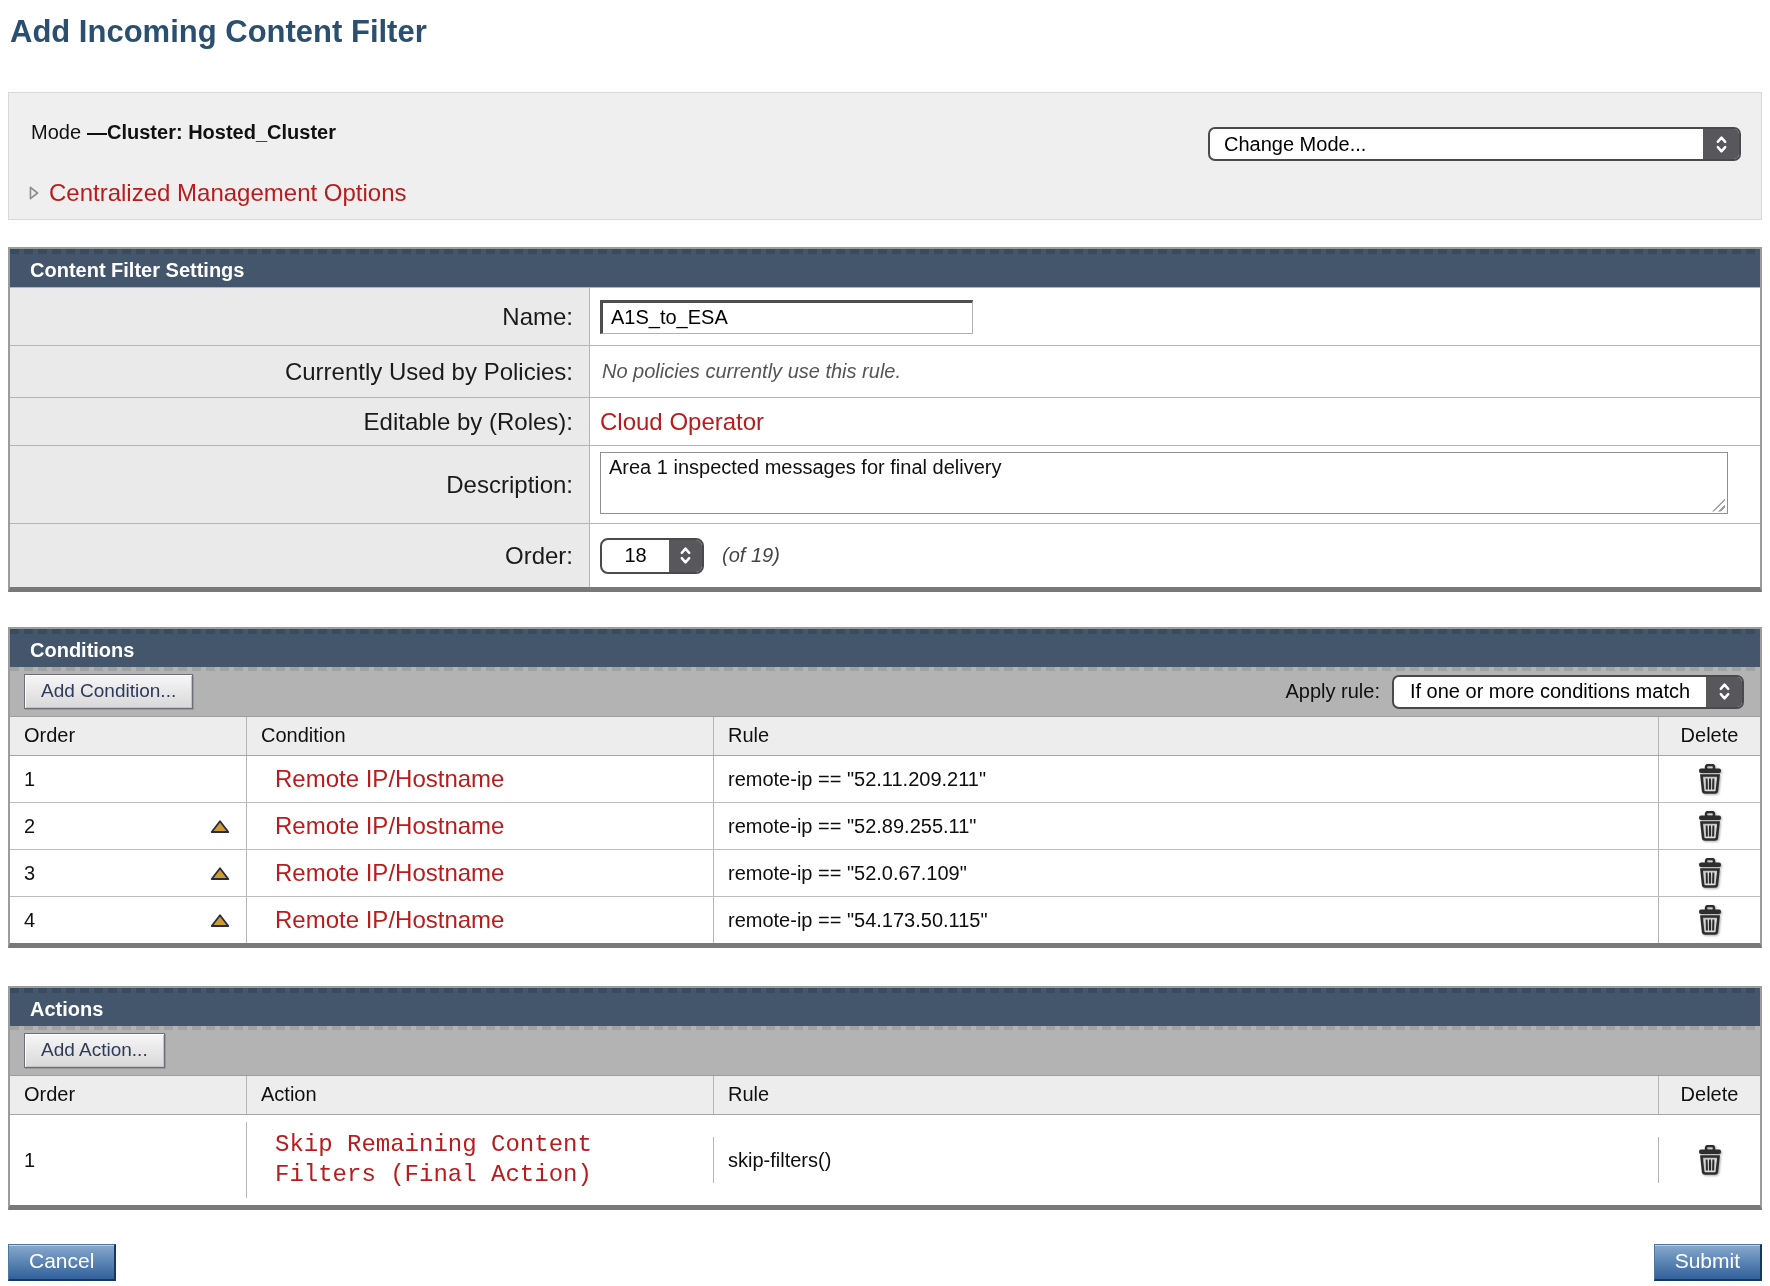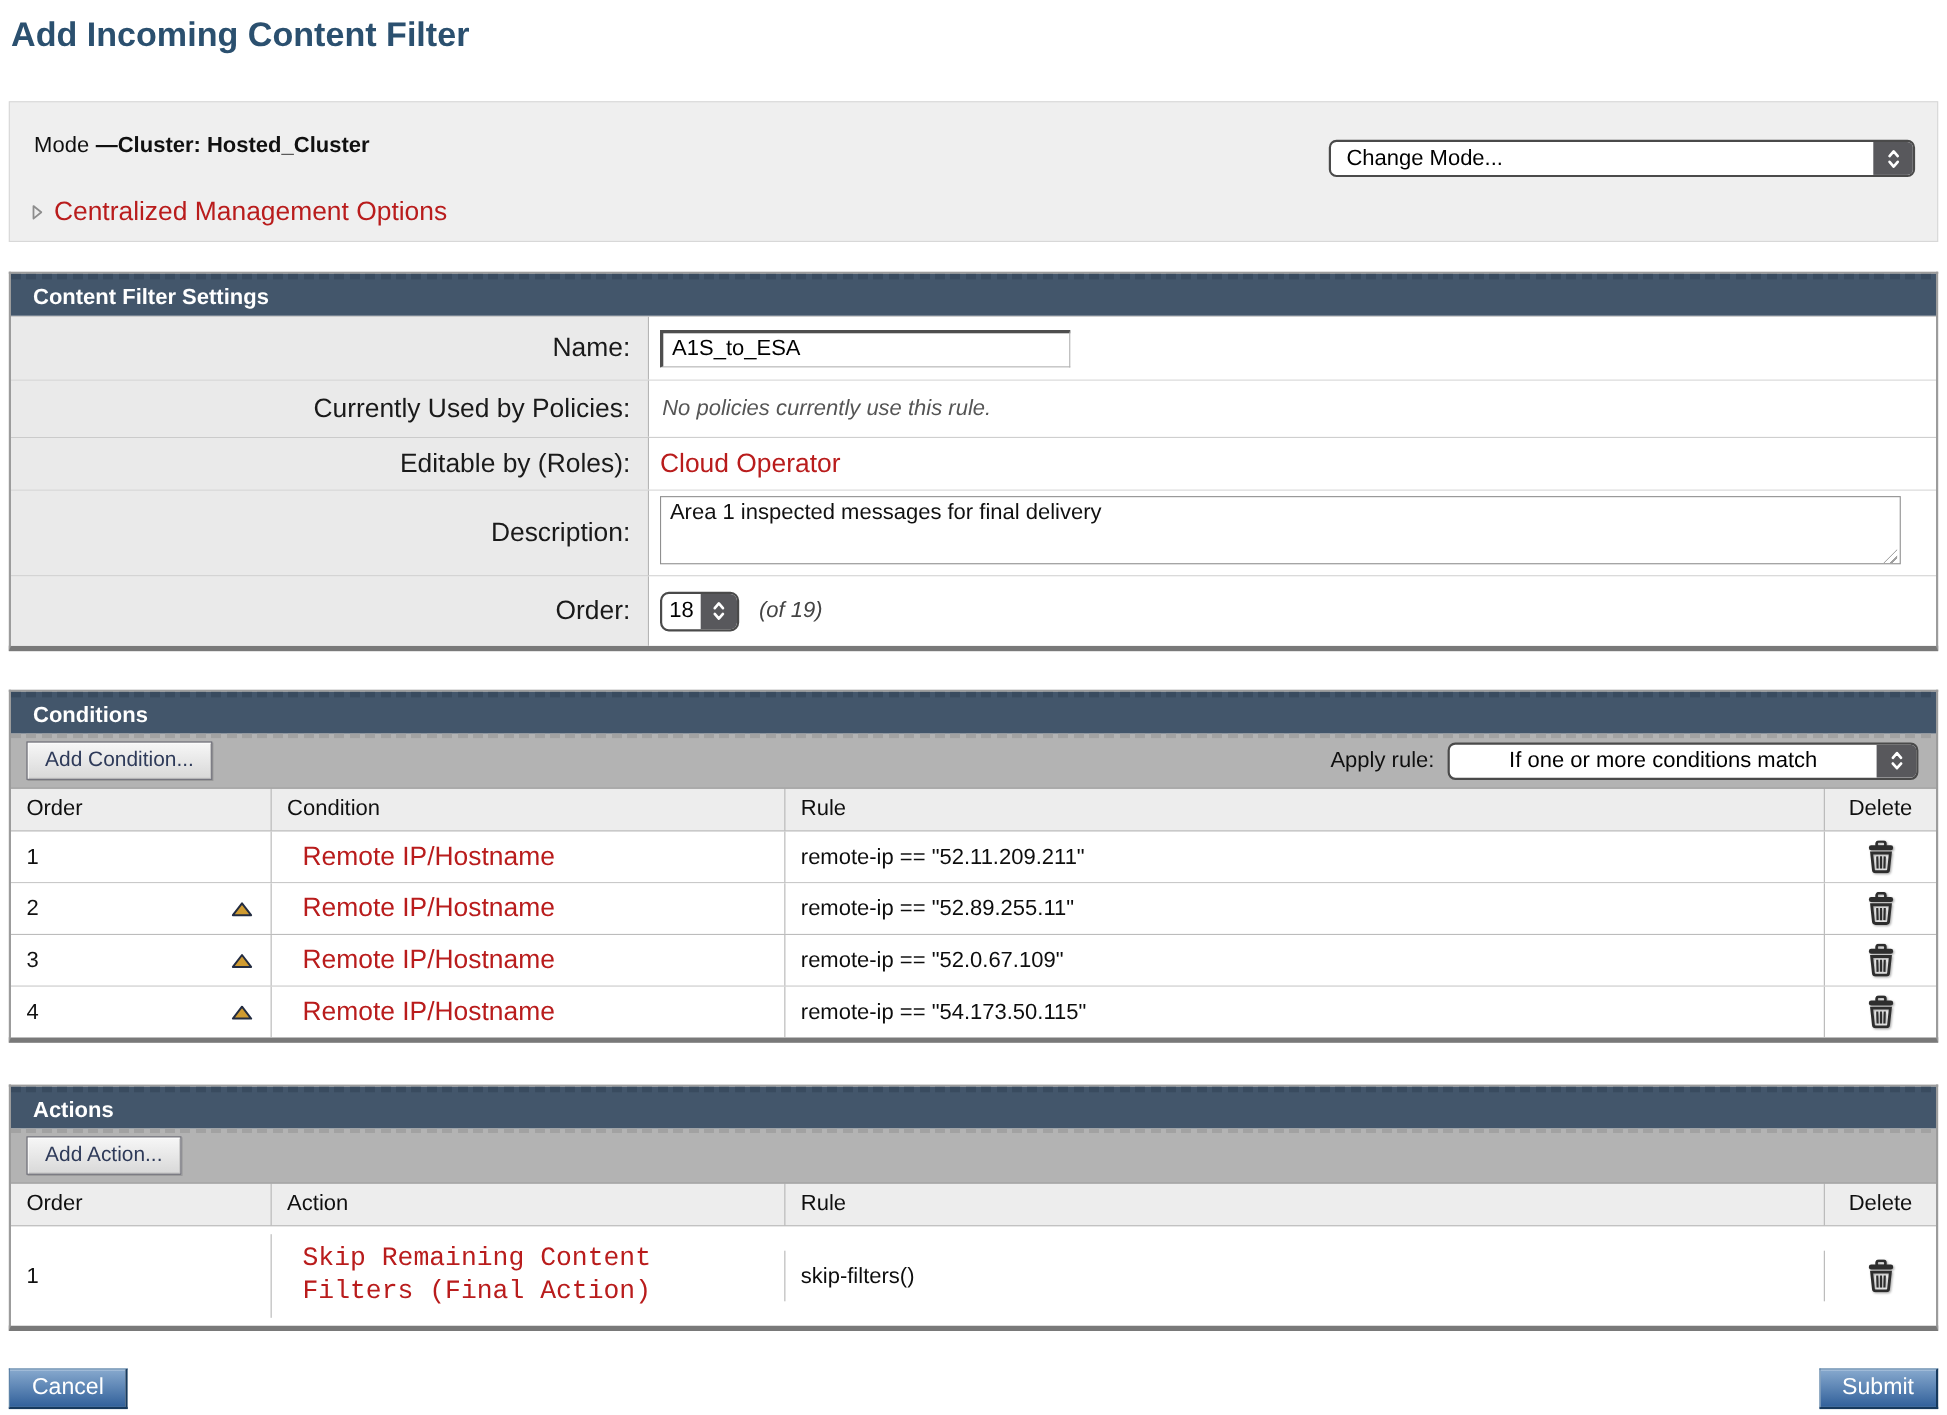--- a/index.html
+++ b/index.html
@@ -51,37 +51,37 @@
 
   .name-input { width:373px; height:34px; font-family:inherit; font-size:20px; padding:2px 8px;
     background:#fff; border:1px solid #b2b2b2; border-top:3px solid #4e4e4e; border-left:3px solid #4e4e4e; }
   .italic-muted { font-style:italic; color:#555; font-size:20px; padding-left:2px; }
   .desc-wrap { position:relative; display:inline-block; }
   .desc-textarea { width:1128px; height:62px; font-family:inherit; font-size:20px; padding:3px 8px;
     border:1px solid #8f8f8f; resize:none; overflow:hidden; color:#101010; }
   .resize-handle { position:absolute; right:3px; bottom:6px; width:13px; height:13px;
     background:repeating-linear-gradient(135deg, rgba(0,0,0,0) 0 3px, #9f9f9f 3px 5px);
     clip-path:polygon(100% 0, 100% 100%, 0 100%); }
-  .order-select { width:72px; height:36px; border-radius:8px; }
+  .order-select { width:104px; height:36px; border-radius:8px; }
   .order-select .select-text { justify-content:center; padding:0 6px; }
   .order-select .select-spinner { width:33px; }
   .order-of { font-style:italic; color:#444; font-size:20px; margin-left:18px; }
 
   
   .toolbar { position:relative; height:50px; background:#b3b3b3; border-bottom:1px solid #9e9e9e;
     display:flex; align-items:center; justify-content:space-between; padding:0 16px 0 14px; }
   .toolbar::before { content:""; position:absolute; top:0; left:0; right:0; height:4px;
     background:repeating-linear-gradient(90deg, #a2a2a2 0 9px, rgba(0,0,0,0) 9px 14px); }
   .add-btn { font-family:inherit; font-size:19px; color:#2e3a59; cursor:pointer;
     background:linear-gradient(#f7f7f7,#d8d8d8); border:1px solid #6e6e78;
     box-shadow:inset 1px 1px 0 #ffffff, inset -1px -1px 0 #c2c2c2, 1px 1px 0 #999;
     padding:5px 16px 6px 16px; }
   .apply-rule { display:flex; align-items:center; gap:12px; }
   .apply-rule-label { font-size:20px; color:#101010; }
-  .apply-select { width:428px; }
+  .apply-select { width:352px; }
   .apply-select .select-text { justify-content:center; }
 
   
   .t-head, .t-row { display:grid; grid-template-columns:236px 467px 945px 1fr; }
   .t-head { background:#ededed; border-bottom:1px solid #a6a6a6; }
   .t-head .cell { font-size:20px; color:#101010; padding:7px 0 8px 14px; }
   .t-row { background:#fff; border-bottom:1px solid #bcbcbc; min-height:46px; align-items:center; }
   .t-row:last-child { border-bottom:none; }
   .cell { min-height:100%; }
   .cell + .cell { border-left:1px solid #b5b5b5; }

